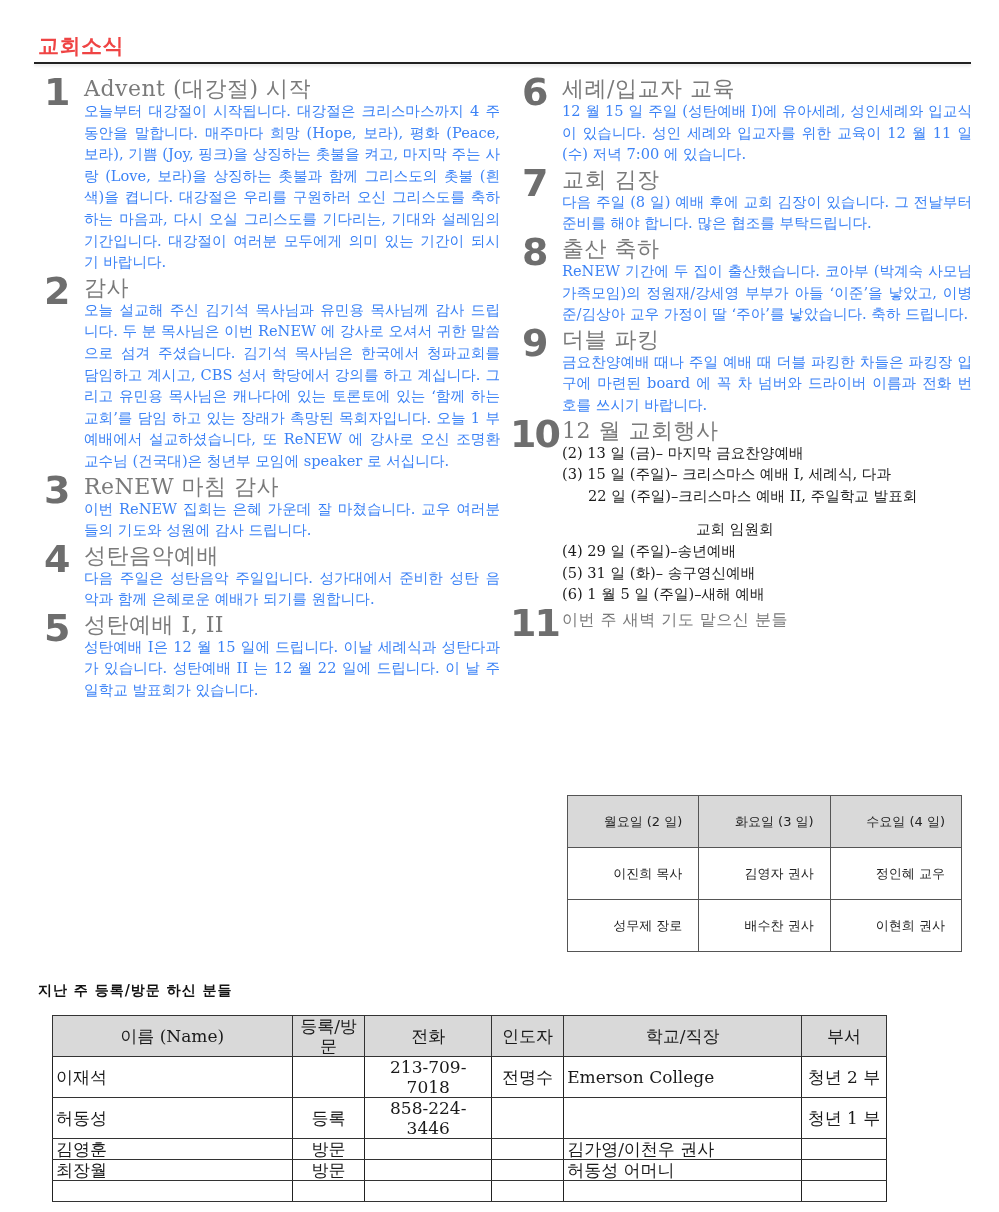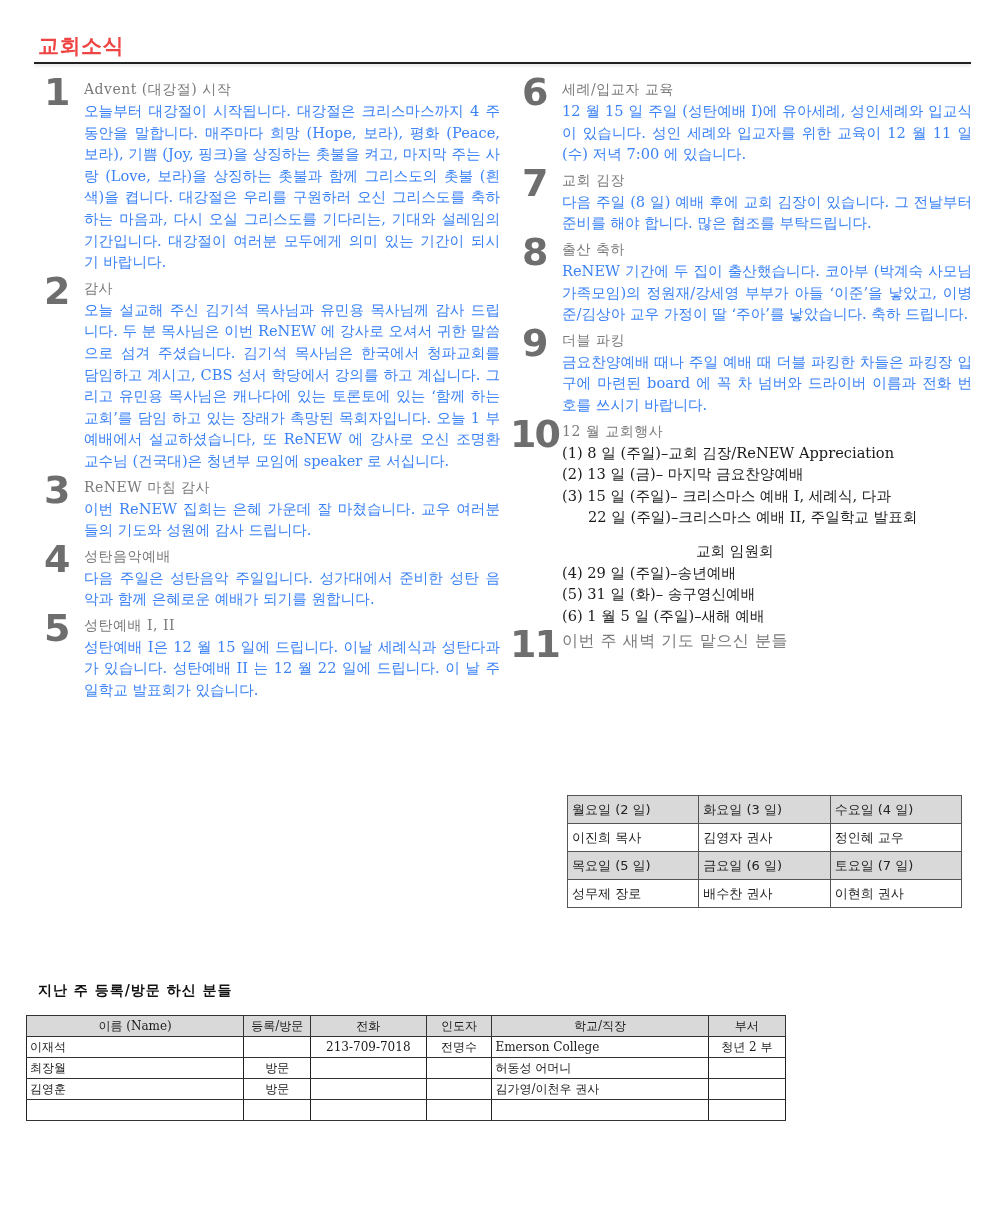--- a/index.html
+++ b/index.html
@@ -9,33 +9,33 @@
                 color:#ef4444; font-family:"DejaVu Sans","Liberation Sans",sans-serif; letter-spacing:0.5px; }
   .page-rule { position:absolute; left:34px; top:62px; width:937px; height:2px; background:#222;
                box-shadow:0 2px 3px rgba(0,0,0,0.12); }
   .col { position:absolute; top:78px; }
   .col.left { left:44px; width:456px; }
   .col.right { left:522px; width:450px; }
   .item { position:relative; padding-left:40px; margin-bottom:4px; }
   .num { position:absolute; left:0; top:-6px; font-family:"DejaVu Sans","Liberation Sans",sans-serif;
          font-weight:bold; font-size:38px; color:#6e6e6e; line-height:40px; letter-spacing:-2px; }
   .num.two { left:-12px; }
-  .item-title { font-size:14px; color:#7a7a7a; line-height:22px; letter-spacing:0.5px; }
+  .item-title { font-size:22px; color:#7a7a7a; line-height:22px; letter-spacing:0.5px; }
   .item-body { font-size:14.6px; line-height:21.6px; text-align:justify; color:#3b82f6; }
   .events .ev { font-size:14.6px; line-height:21.6px; }
   .events .ev.cont { padding-left:26px; }
   .events .ev.center { padding-left:134px;margin-top:12px; }
   .prayer { position:absolute; left:567px; top:795px; width:395px; border-collapse:collapse;
             font-family:"DejaVu Sans","Liberation Sans",sans-serif; font-size:13px; }
-  .prayer td { border:1.5px solid #555; text-align:left; height:19px; padding:4px; color:#222; }
+  .prayer td { border:1.5px solid #555; text-align:right; height:19px; padding:16px; color:#222; }
   .prayer tr.h td { background:#d9d9d9; }
   .reg-title { position:absolute; left:38px; top:982px; font-size:14px; font-weight:bold;
                color:#111; font-family:"DejaVu Serif","Liberation Serif",serif; letter-spacing:1px; }
-  .reg { position:absolute; left:26px; top:1015px; width:760px; border-collapse:collapse;
-         font-size:12px; }
+  .reg { position:absolute; left:52px; top:1015px; width:835px; border-collapse:collapse;
+         font-size:17px; }
   .reg th, .reg td { border:1px solid #333; padding:0 3px; height:20px; line-height:20px; font-weight:normal; }
   .reg th { background:#d9d9d9; text-align:center; font-family:"DejaVu Serif","Liberation Serif",serif; }
   .reg td { border-left:1.5px solid #222; border-right:1.5px solid #222; }
   .reg td.c { text-align:center; }
 </style>
 </head>
 <body>
 
 <div class="page-title">교회소식</div>
 <div class="page-rule"></div>
@@ -85,21 +85,20 @@
     <div class="item-body">ReNEW 기간에 두 집이 출산했습니다. 코아부 (박계숙 사모님 가족모임)의 정원재/강세영 부부가 아들 ‘이준’을 낳았고, 이병준/김상아 교우 가정이 딸 ‘주아’를 낳았습니다. 축하 드립니다.</div>
   </div>
   <div class="item">
     <div class="num">9</div>
     <div class="item-title">더블 파킹</div>
     <div class="item-body">금요찬양예배 때나 주일 예배 때 더블 파킹한 차들은 파킹장 입구에 마련된 board 에 꼭 차 넘버와 드라이버 이름과 전화 번호를 쓰시기 바랍니다.</div>
   </div>
   <div class="item events">
     <div class="num two">10</div>
     <div class="item-title">12 월 교회행사</div>
-    <div class="ev">(1) 8 일 (주일)–교회 김장/ReNEW Appreciation</div>
     <div class="ev">(2) 13 일 (금)– 마지막 금요찬양예배</div>
     <div class="ev">(3) 15 일 (주일)– 크리스마스 예배 I, 세례식, 다과</div>
     <div class="ev cont">22 일 (주일)–크리스마스 예배 II, 주일학교 발표회</div>
     <div class="ev center">교회 임원회</div>
     <div class="ev">(4) 29 일 (주일)–송년예배</div>
     <div class="ev">(5) 31 일 (화)– 송구영신예배</div>
     <div class="ev">(6) 1 월 5 일 (주일)–새해 예배</div>
   </div>
   <div class="item">
     <div class="num two">11</div>
@@ -111,25 +110,20 @@
   <tbody>
       <tr class="h">
     <td>월요일 (2 일)</td>
     <td>화요일 (3 일)</td>
     <td>수요일 (4 일)</td>
   </tr>
   <tr>
     <td>이진희 목사</td>
     <td>김영자 권사</td>
     <td>정인혜 교우</td>
-  </tr>
-  <tr class="h">
-    <td>목요일 (5 일)</td>
-    <td>금요일 (6 일)</td>
-    <td>토요일 (7 일)</td>
   </tr>
   <tr>
     <td>성무제 장로</td>
     <td>배수찬 권사</td>
     <td>이현희 권사</td>
   </tr>
 </tbody>
   </table>
 
 <div class="reg-title">지난 주 등록/방문 하신 분들</div>
@@ -153,33 +147,41 @@
   </tr>
   <tr>
     <td>이재석</td>
     <td class="c"></td>
     <td class="c">213-709-7018</td>
     <td class="c">전명수</td>
     <td>Emerson College</td>
     <td class="c">청년 2 부</td>
   </tr>
   <tr>
-    <td>최장월</td>
-    <td class="c">방문</td>
+    <td>허동성</td>
+    <td class="c">등록</td>
+    <td class="c">858-224-3446</td>
     <td class="c"></td>
-    <td class="c"></td>
-    <td>허동성 어머니</td>
-    <td class="c"></td>
+    <td></td>
+    <td class="c">청년 1 부</td>
   </tr>
   <tr>
     <td>김영훈</td>
     <td class="c">방문</td>
     <td class="c"></td>
     <td class="c"></td>
     <td>김가영/이천우 권사</td>
+    <td class="c"></td>
+  </tr>
+  <tr>
+    <td>최장월</td>
+    <td class="c">방문</td>
+    <td class="c"></td>
+    <td class="c"></td>
+    <td>허동성 어머니</td>
     <td class="c"></td>
   </tr>
   <tr>
     <td></td>
     <td class="c"></td>
     <td class="c"></td>
     <td class="c"></td>
     <td></td>
     <td class="c"></td>
   </tr>

